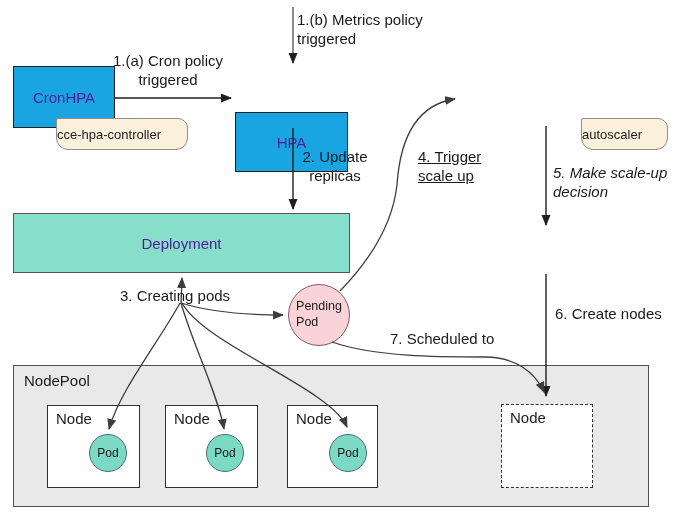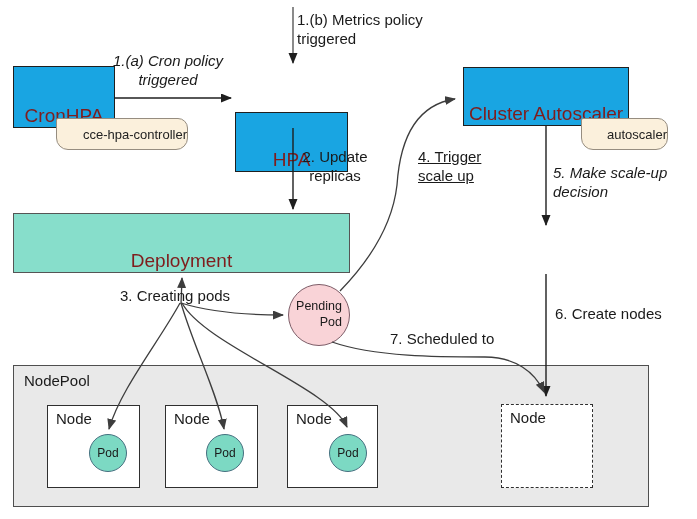--- a/index.html
+++ b/index.html
@@ -2,27 +2,27 @@
 <html><head>
 <meta charset="utf-8">
 <style>
   html,body{margin:0;padding:0;background:#fff;}
   .canvas{
     position:relative;width:697px;height:519px;background:#ffffff;
     font-family:"Liberation Sans", sans-serif;color:#1a1a1a;overflow:hidden;
   }
   .box{
     position:absolute;background:#19a5e2;border:1.5px solid #1f1f1f;
-    display:flex;align-items:flex-end;justify-content:center;
-    font-size:19px;color:#7f1d1d;z-index:2;box-sizing:border-box;
+    display:flex;align-items:center;justify-content:center;
+    font-size:15px;color:#4c1d95;z-index:2;box-sizing:border-box;
   }
   .mint{background:#87decb;border:1.5px solid #555;}
   .tag{
     position:absolute;background:#fbf0dc;border:1px solid #968d80;
-    border-radius:2px 10px 12px 12px;display:flex;align-items:center;justify-content:flex-end;
+    border-radius:2px 10px 12px 12px;display:flex;align-items:center;justify-content:flex-start;
     font-size:13px;color:#222;z-index:4;box-sizing:border-box;
   }
   .nodepool{
     position:absolute;left:13px;top:365px;width:636px;height:142px;
     background:#e9e9e9;border:1.5px solid #4f4f4f;z-index:1;box-sizing:border-box;
   }
   .nodepool-label{position:absolute;left:10px;top:6px;font-size:15px;}
   .nodebox{
     position:absolute;background:#ffffff;border:1.5px solid #2f2f2f;
     z-index:2;box-sizing:border-box;
@@ -31,21 +31,21 @@
   .nodebox .nlabel{position:absolute;left:8px;top:4px;font-size:15px;}
   .pod{
     position:absolute;width:38px;height:38px;border-radius:50%;
     background:#7cd9c3;border:1.5px solid #44707f;
     display:flex;align-items:center;justify-content:center;
     font-size:12px;z-index:4;box-sizing:border-box;
   }
   .pending-pod{
     position:absolute;left:288px;top:284px;width:62px;height:62px;border-radius:50%;
     background:#f9d3d7;border:1.5px solid #7d5d68;
-    display:flex;align-items:center;justify-content:center;text-align:right;
+    display:flex;align-items:center;justify-content:center;text-align:left;
     font-size:12.5px;line-height:1.25;white-space:pre-line;z-index:4;box-sizing:border-box;
   }
   .elabel{
     position:absolute;font-size:15px;line-height:19px;white-space:pre-line;z-index:6;
   }
   .center{text-align:center;}
   .arrows{position:absolute;left:0;top:0;z-index:5;pointer-events:none;}
 </style>
 </head>
 <body>
@@ -88,23 +88,20 @@
   </svg>
 
   <div class="box" style="left:13px;top:66px;width:102px;height:62px;">
     <span>CronHPA</span>
   </div>
 
   <div class="box" style="left:235px;top:68px;width:113px;height:60px;margin-top:44px;">
     <span>HPA</span>
   </div>
 
-  <div class="box" style="left:463px;top:67px;width:166px;height:59px;">
-    <span>Cluster Autoscaler</span>
-  </div>
 
   <div class="box mint" style="left:13px;top:213px;width:337px;height:60px;">
     <span>Deployment</span>
   </div>
 
 
   <div class="tag" style="left:56px;top:118px;width:132px;height:32px;">
     <span>cce-hpa-controller</span>
   </div>
 
@@ -137,21 +134,21 @@
   <div class="pod" style="left:89px;top:434px;">
     <span>Pod</span>
   </div>
   <div class="pod" style="left:206px;top:434px;">
     <span>Pod</span>
   </div>
   <div class="pod" style="left:329px;top:434px;">
     <span>Pod</span>
   </div>
 
-  <div class="elabel center" style="left:100px;top:51px;width:136px;font-style:italic;">1.(a) Cron policy
+  <div class="elabel center" style="left:100px;top:51px;width:136px;">1.(a) Cron policy
 triggered</div>
   <div class="elabel" style="left:297px;top:10px;">1.(b) Metrics policy
 triggered</div>
   <div class="elabel center" style="left:297px;top:147px;width:76px;">2. Update
 replicas</div>
   <div class="elabel" style="left:120px;top:286px;">3. Creating pods</div>
   <div class="elabel" style="left:418px;top:147px;text-decoration:underline;">4. Trigger
 scale up</div>
   <div class="elabel" style="left:553px;top:163px;font-style:italic;">5. Make scale-up
 decision</div>

